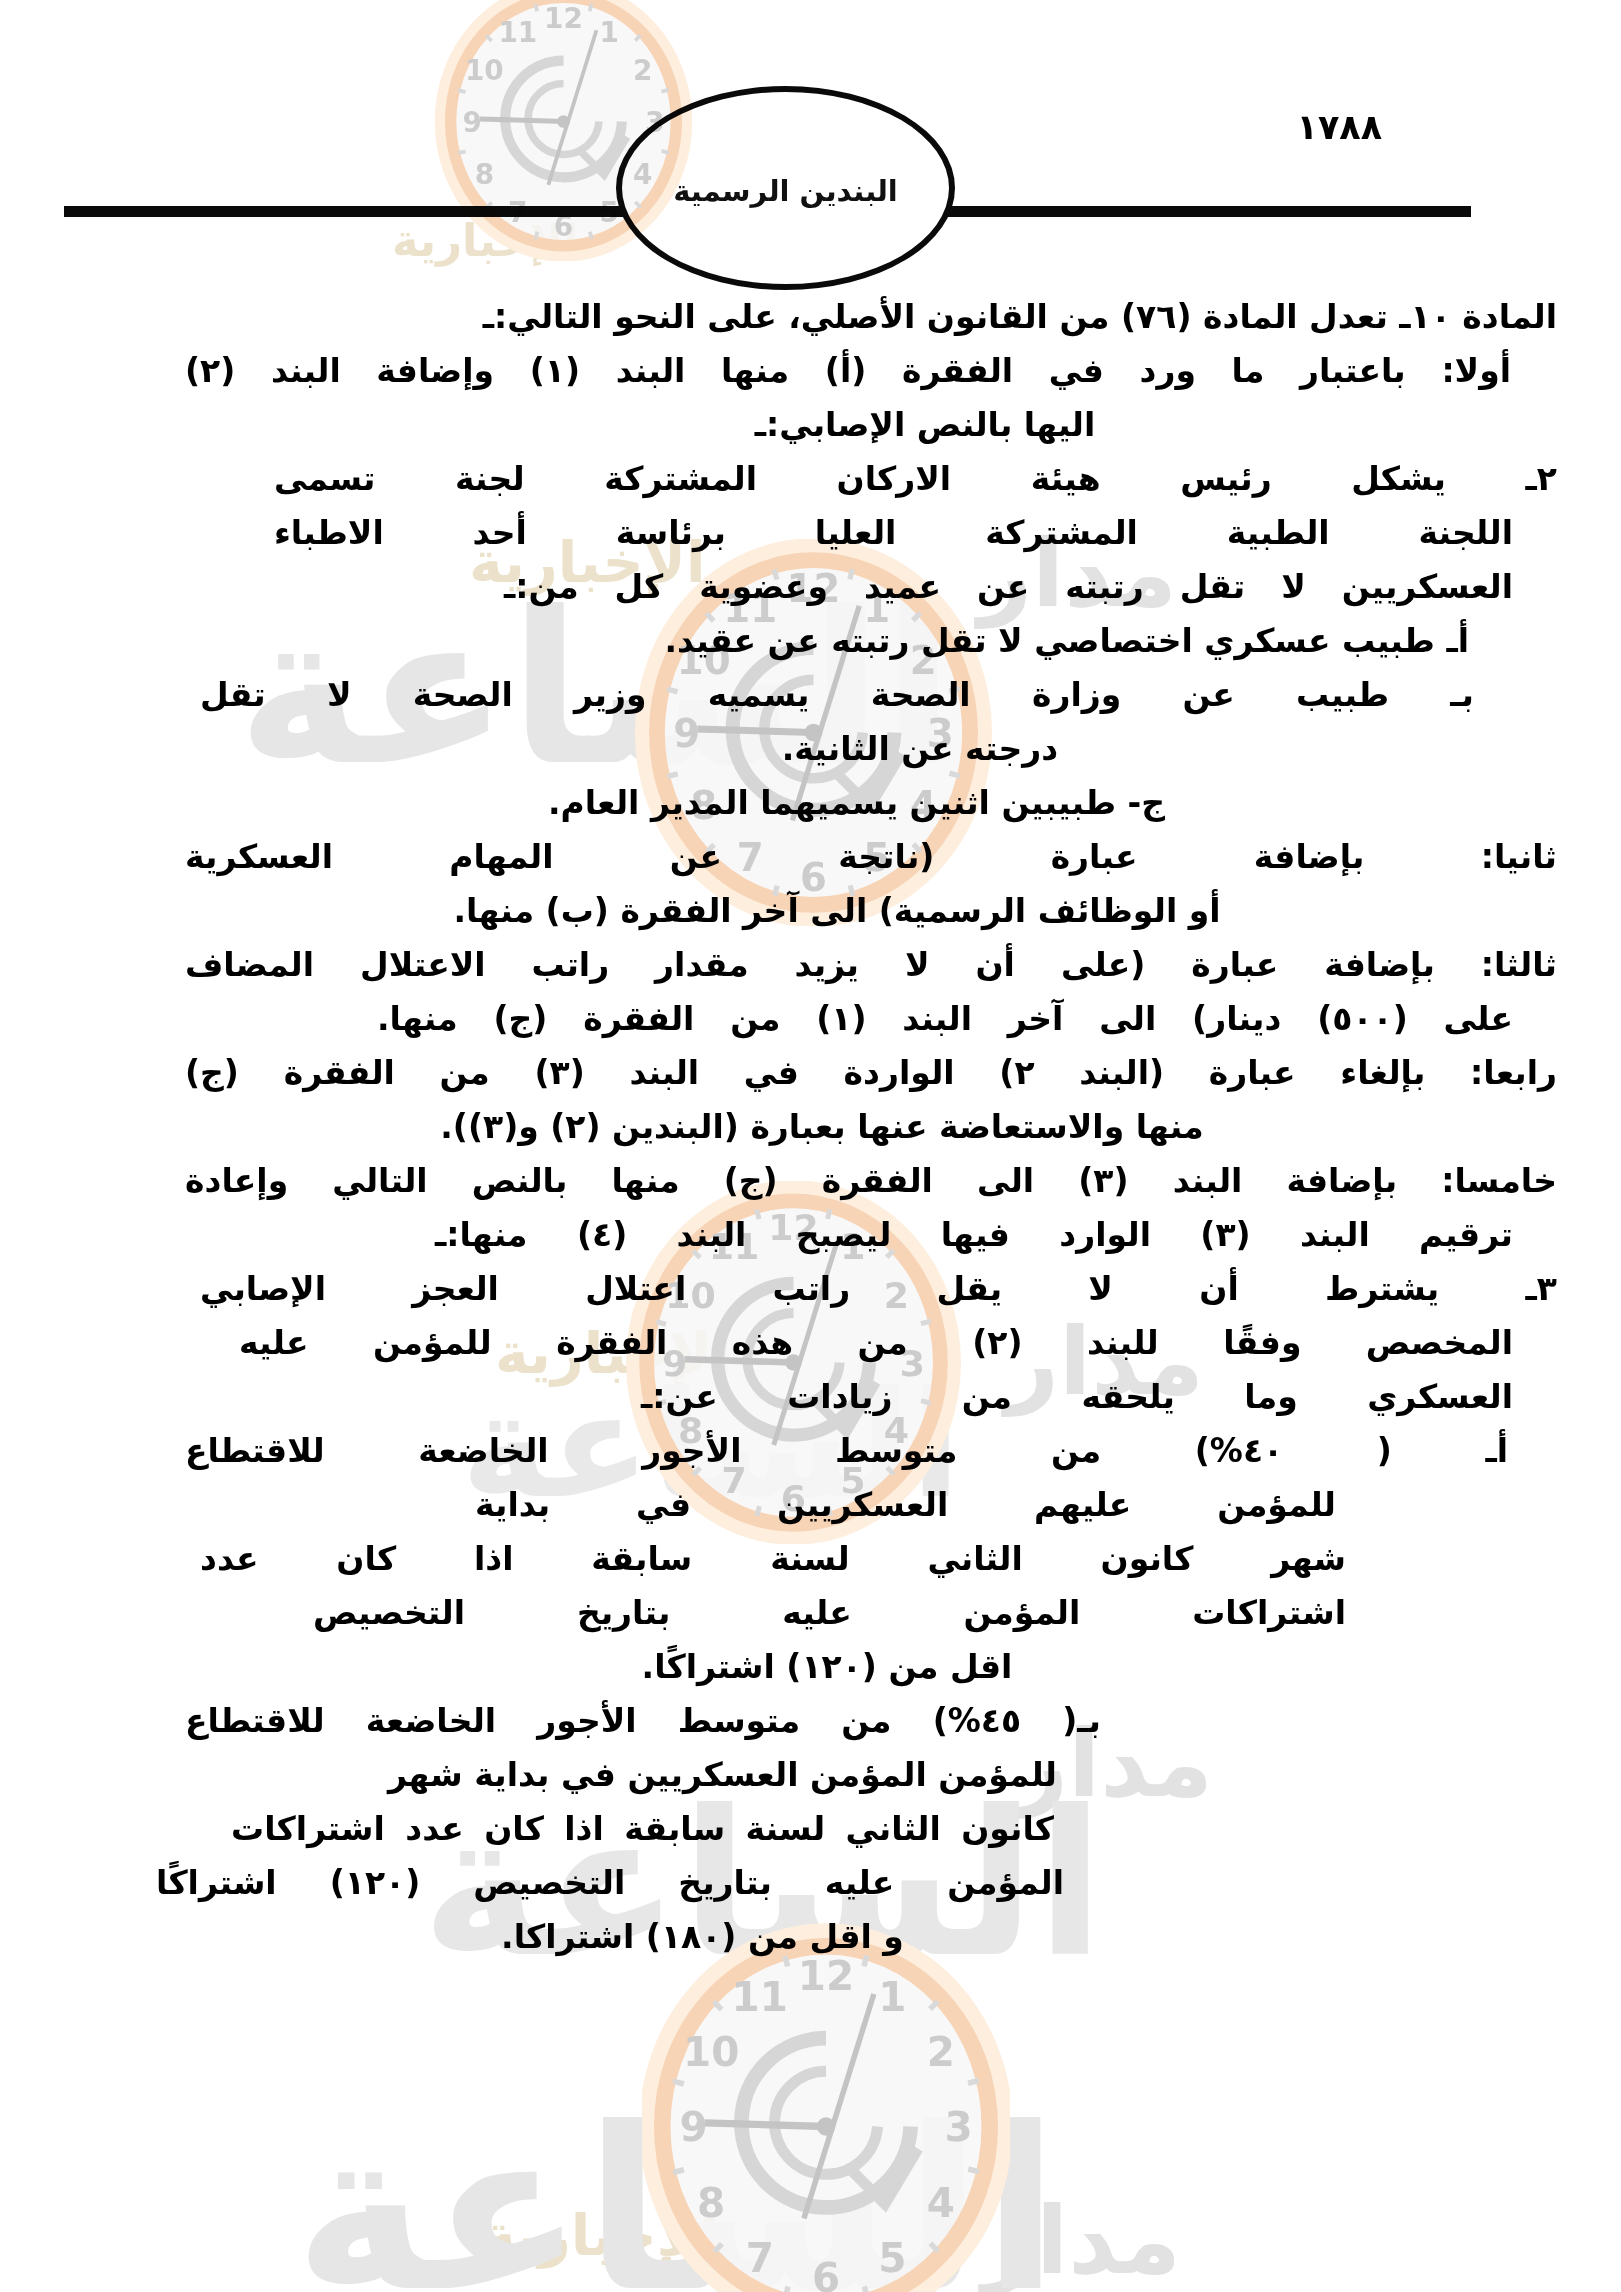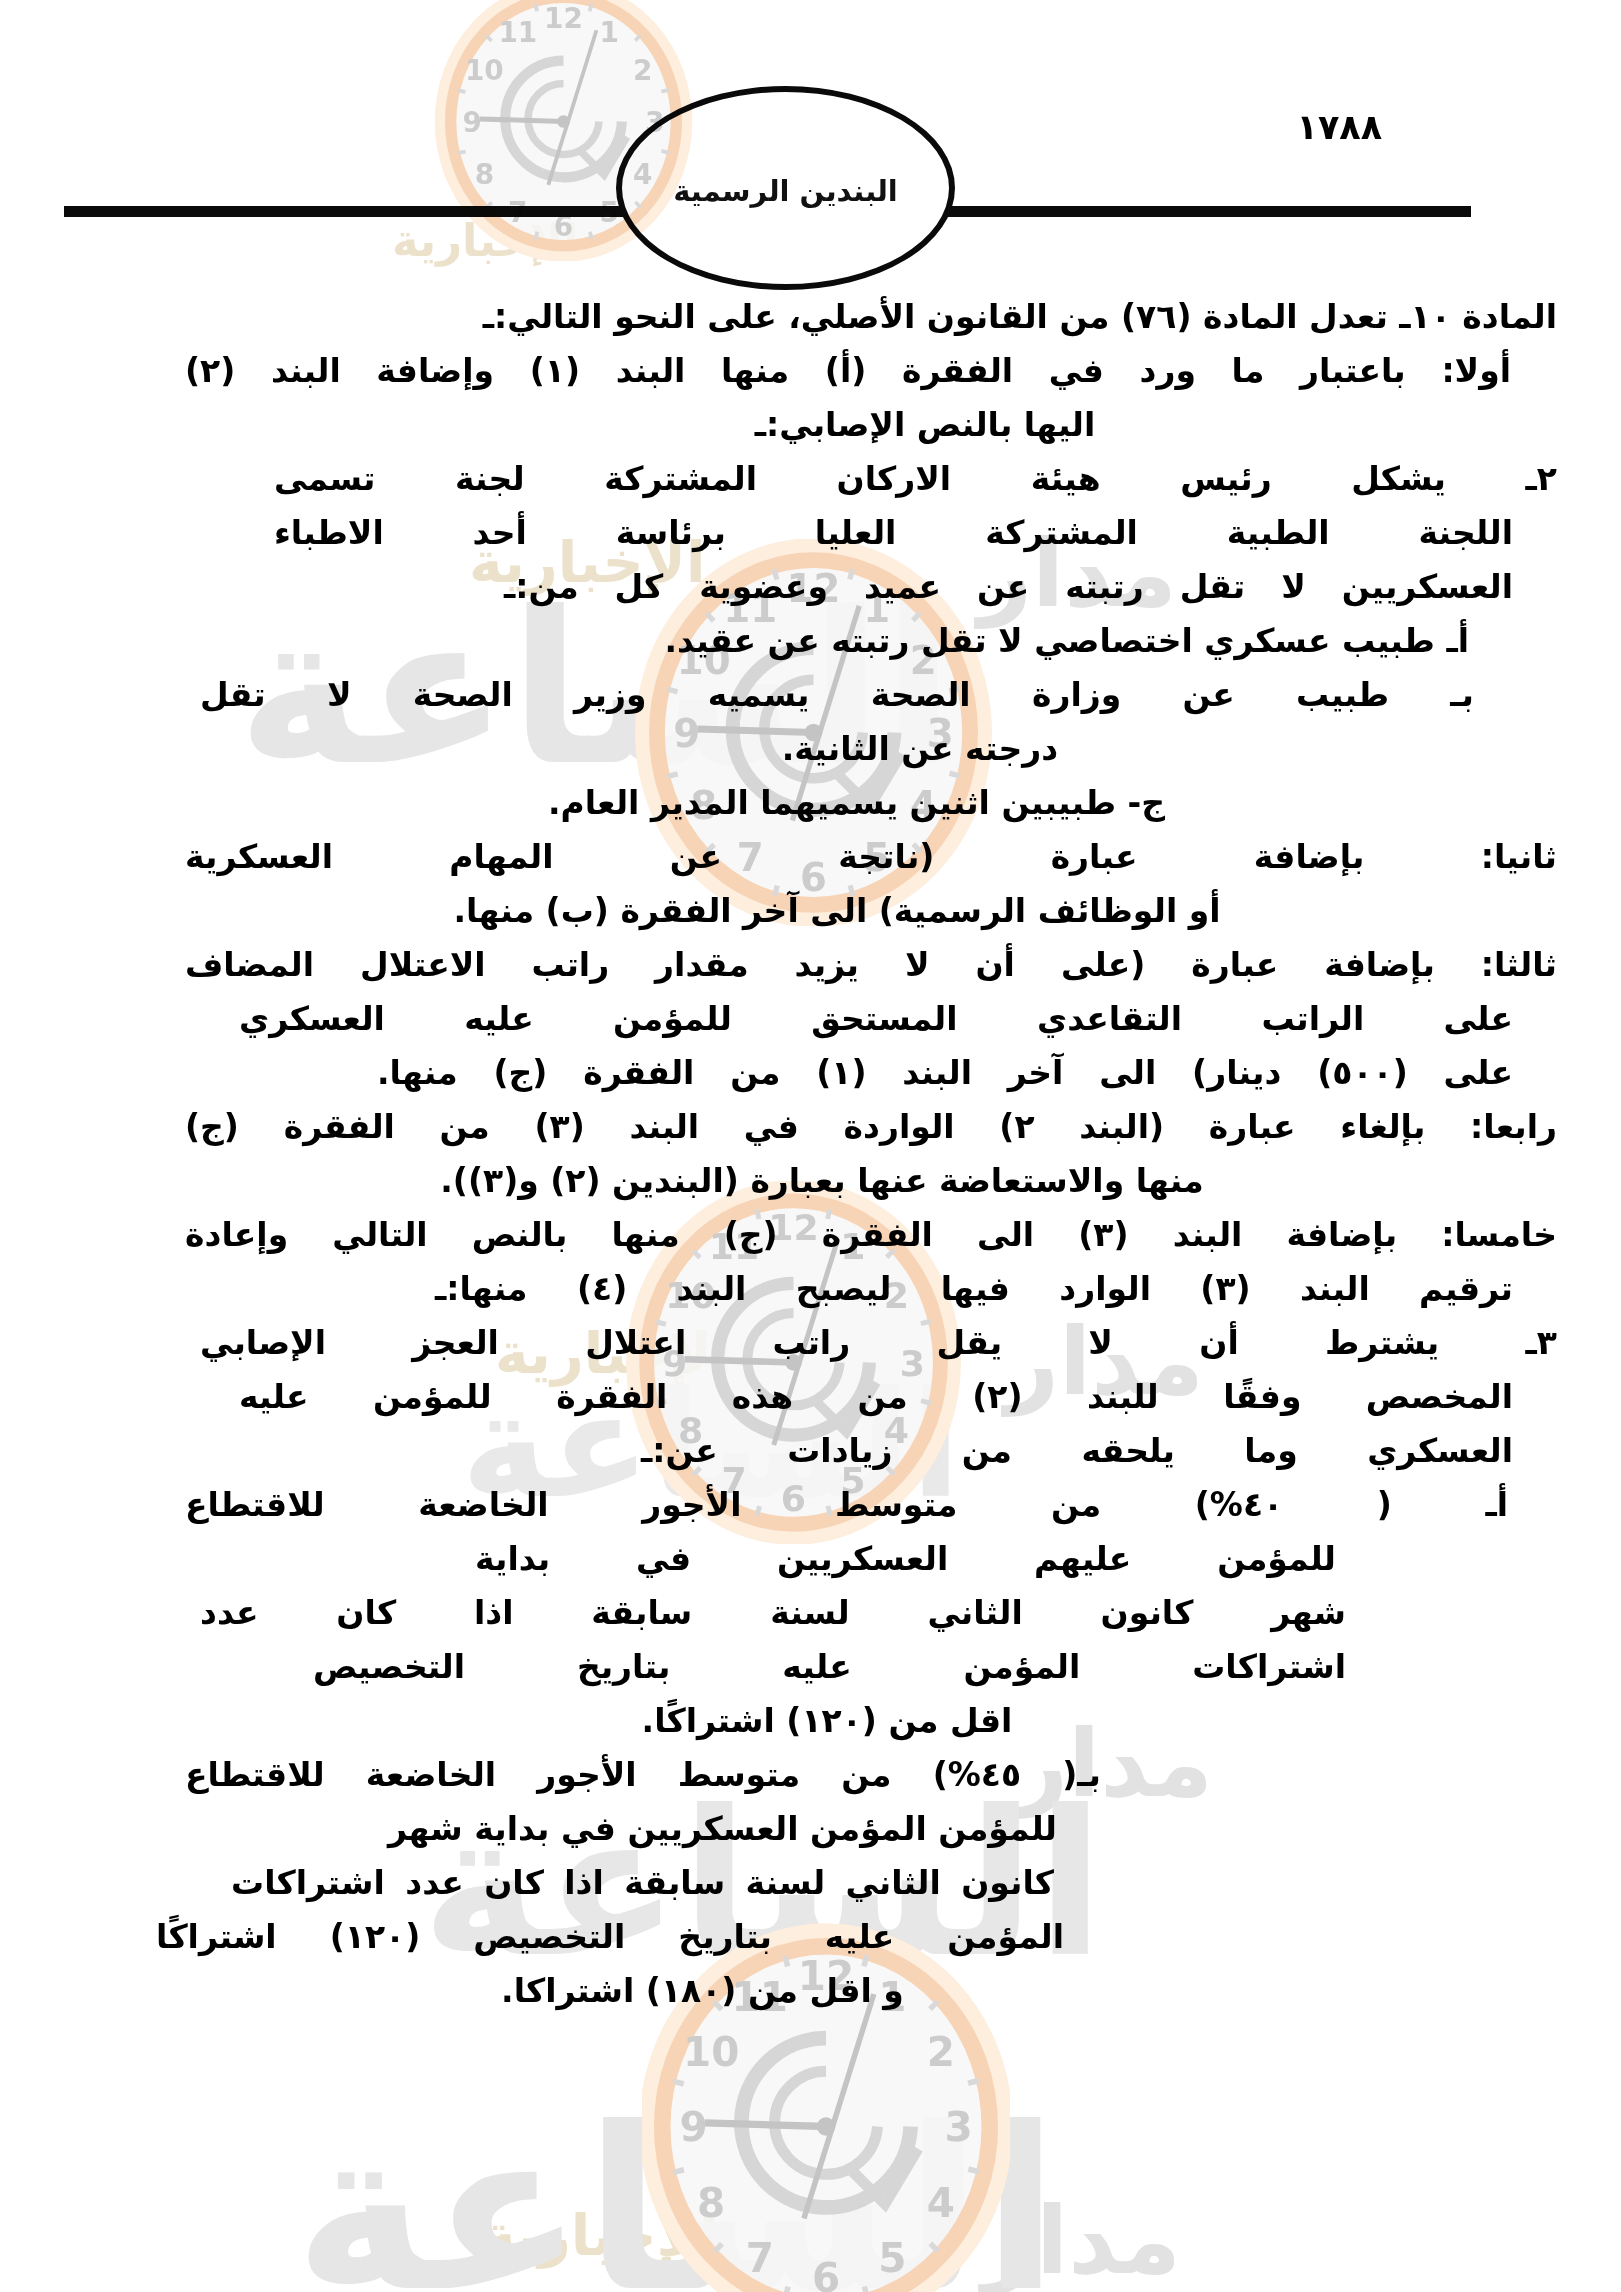--- a/index.html
+++ b/index.html
@@ -87,21 +87,20 @@
       <div class="line stretch" style="padding-right: 0px; padding-left: 118px;">٢ـ يشكل رئيس هيئة الاركان المشتركة لجنة تسمى</div>
       <div class="line stretch" style="padding-right: 44px; padding-left: 118px;">اللجنة الطبية المشتركة العليا برئاسة أحد الاطباء</div>
       <div class="line stretch" style="padding-right: 44px; padding-left: 348px;">العسكريين لا تقل رتبته عن عميد وعضوية كل من:ـ</div>
       <div class="line right" style="padding-right: 88px; padding-left: 0px;">أـ طبيب عسكري اختصاصي لا تقل رتبته عن عقيد.</div>
       <div class="line stretch" style="padding-right: 83px; padding-left: 44px;">بـ طبيب عن وزارة الصحة يسميه وزير الصحة لا تقل</div>
       <div class="line center" style="padding-right: 0px; padding-left: 127px;">درجته عن الثانية.</div>
       <div class="line center" style="padding-right: 0px; padding-left: 0px;">ج- طبيبين اثنين يسميهما المدير العام.</div>
       <div class="line stretch" style="padding-right: 0px; padding-left: 29px;">ثانيا: بإضافة عبارة (ناتجة عن المهام العسكرية</div>
       <div class="line center" style="padding-right: 39px; padding-left: 0px;">أو الوظائف الرسمية) الى آخر الفقرة (ب) منها.</div>
       <div class="line stretch" style="padding-right: 0px; padding-left: 29px;">ثالثا: بإضافة عبارة (على أن لا يزيد مقدار راتب الاعتلال المضاف</div>
-      <div class="line stretch" style="padding-right: 44px; padding-left: 83px;">على الراتب التقاعدي المستحق للمؤمن عليه العسكري</div>
       <div class="line stretch" style="padding-right: 44px; padding-left: 221px;">على (٥٠٠) دينار) الى آخر البند (١) من الفقرة (ج) منها.</div>
       <div class="line stretch" style="padding-right: 0px; padding-left: 29px;">رابعا: بإلغاء عبارة (البند ٢) الواردة في البند (٣) من الفقرة (ج)</div>
       <div class="line center" style="padding-right: 69px; padding-left: 0px;">منها والاستعاضة عنها بعبارة (البندين (٢) و(٣)).</div>
       <div class="line stretch" style="padding-right: 0px; padding-left: 29px;">خامسا: بإضافة البند (٣) الى الفقرة (ج) منها بالنص التالي وإعادة</div>
       <div class="line stretch" style="padding-right: 44px; padding-left: 279px;">ترقيم البند (٣) الوارد فيها ليصبح البند (٤) منها:ـ</div>
       <div class="line stretch" style="padding-right: 0px; padding-left: 44px;">٣ـ يشترط أن لا يقل راتب اعتلال العجز الإصابي</div>
       <div class="line stretch" style="padding-right: 44px; padding-left: 83px;">المخصص وفقًا للبند (٢) من هذه الفقرة للمؤمن عليه</div>
       <div class="line stretch" style="padding-right: 44px; padding-left: 485px;">العسكري وما يلحقه من زيادات عن:ـ</div>
       <div class="line stretch" style="padding-right: 49px; padding-left: 29px;">أـ ( ٤٠%) من متوسط الأجور الخاضعة للاقتطاع</div>
       <div class="line stretch" style="padding-right: 221px; padding-left: 319px;">للمؤمن عليهم العسكريين في بداية</div>

